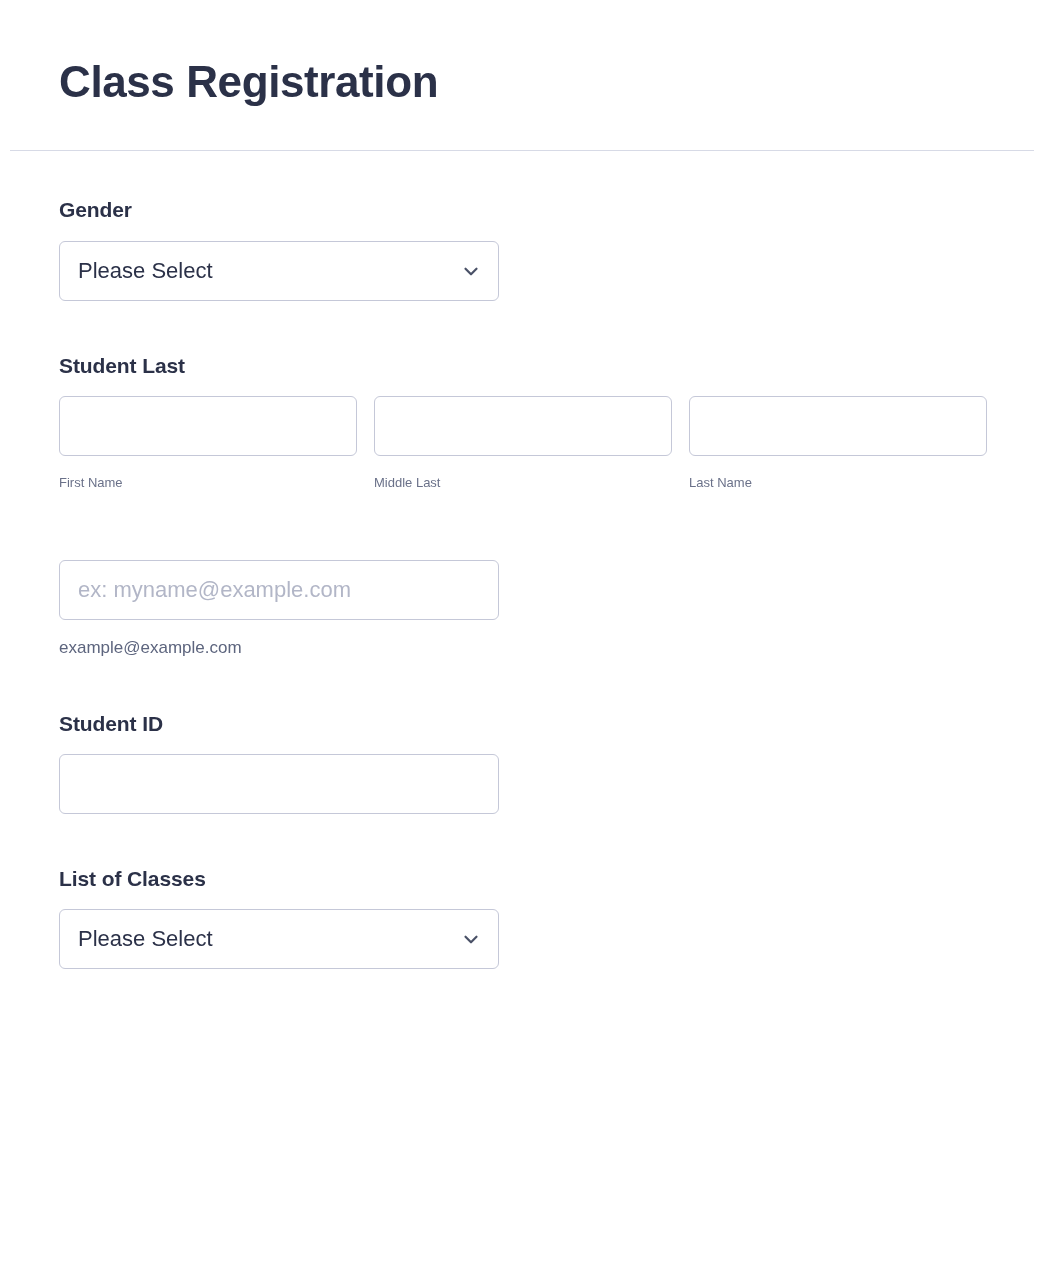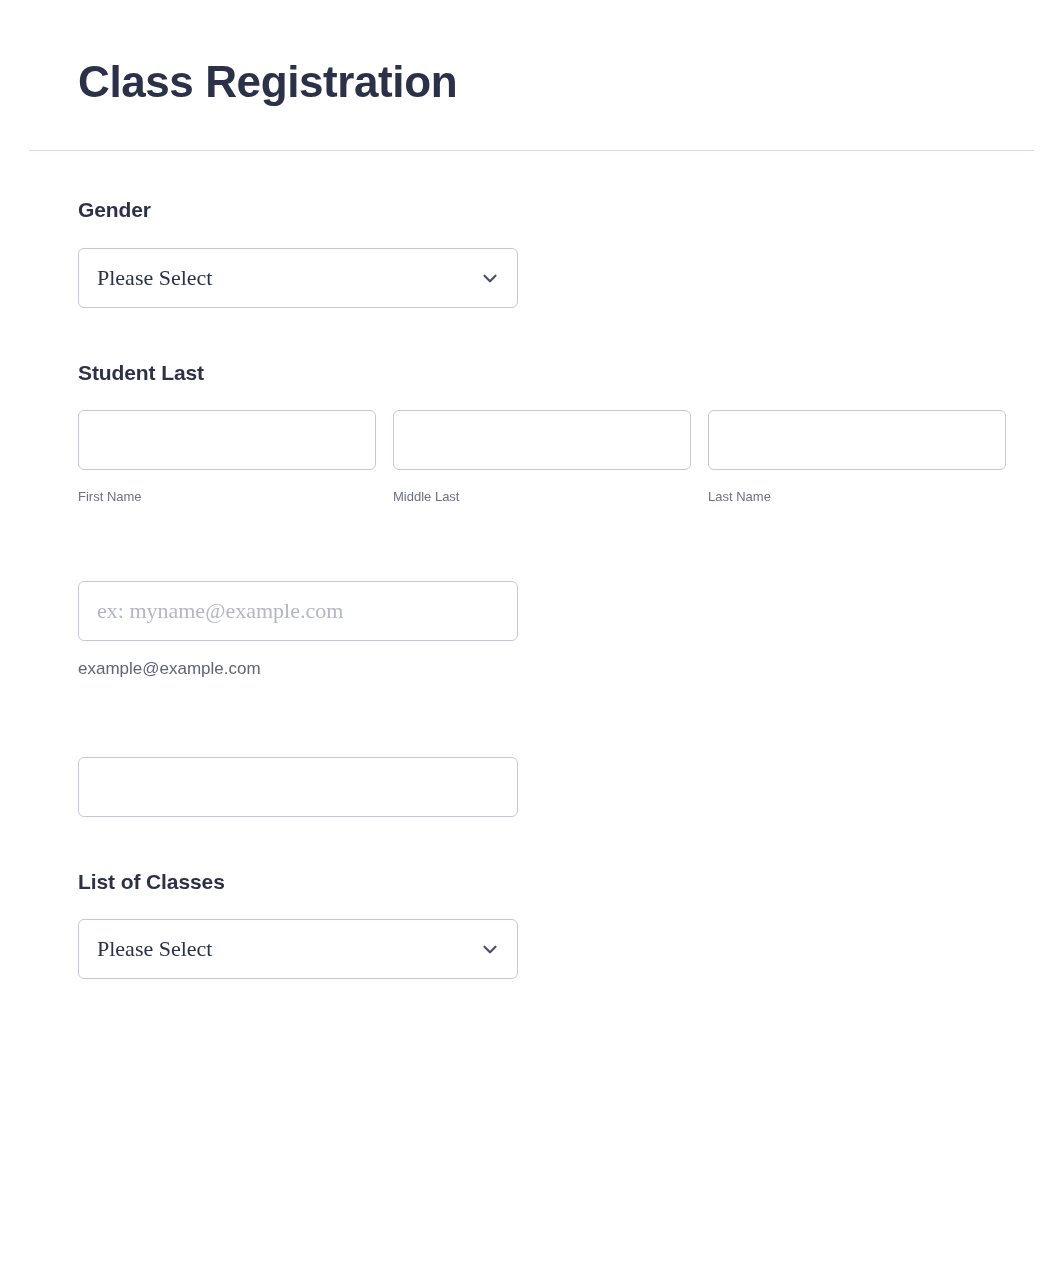--- a/index.html
+++ b/index.html
@@ -14,21 +14,20 @@
     overflow: hidden;
     font-family: "Liberation Sans", "DejaVu Sans", sans-serif;
     -webkit-font-smoothing: antialiased;
   }
 
   .page {
     position: relative;
     width: 1044px;
     height: 1285px;
     box-sizing: border-box;
-    padding-left: 19px;
   }
 
   
   .form-header {
     padding: 0 59px;
     padding-top: 58px;
   }
   .form-title {
     margin: 0;
     font-size: 44px;
@@ -77,27 +76,26 @@
 
   
   .text-input,
   .select-box {
     box-sizing: border-box;
     width: 440px;
     height: 60px;
     background: #ffffff;
     border: 1px solid #c5c8d8;
     border-radius: 6px;
-    font-family: Liberation Serif, serif;
+    font-family: Liberation Sans, sans-serif;
     font-size: 22px;
     color: #2b3148;
     padding: 0 18px;
     outline: none;
     display: block;
-    margin-top: 7px;
   }
   .text-input::placeholder {
     color: #b2b6c7;
     opacity: 1;
   }
 
   .select-box {
     position: relative;
     display: flex;
     align-items: center;
@@ -196,20 +194,21 @@
     </div>
 
     <div class="field">
       <div class="control-row">
         <input class="text-input" type="text" placeholder="ex: myname@example.com" style="">
         <span class="hint-label">example@example.com</span>
       </div>
     </div>
 
     <div class="field">
+      <span class="field-label">Student ID</span>
       <div class="control-row">
         <input class="text-input" type="text" value="" style="">
       </div>
     </div>
 
     <div class="field">
       <span class="field-label">List of Classes</span>
       <div class="control-row">
         <div class="select-box">
           <span class="select-value">Please Select</span>

